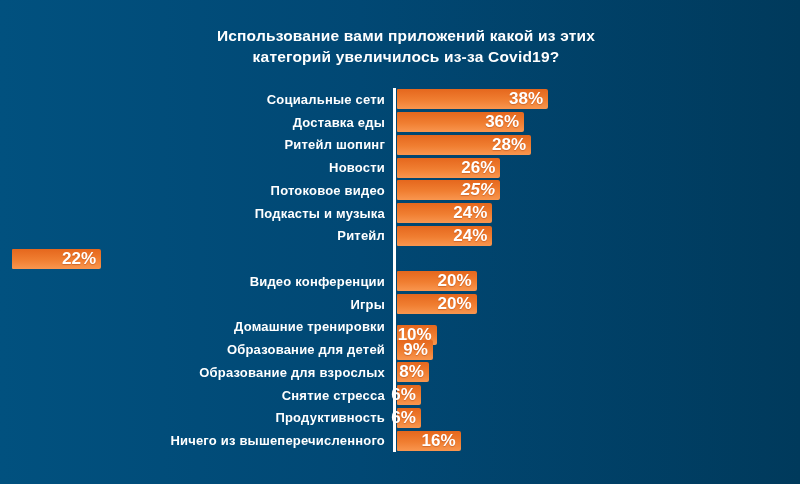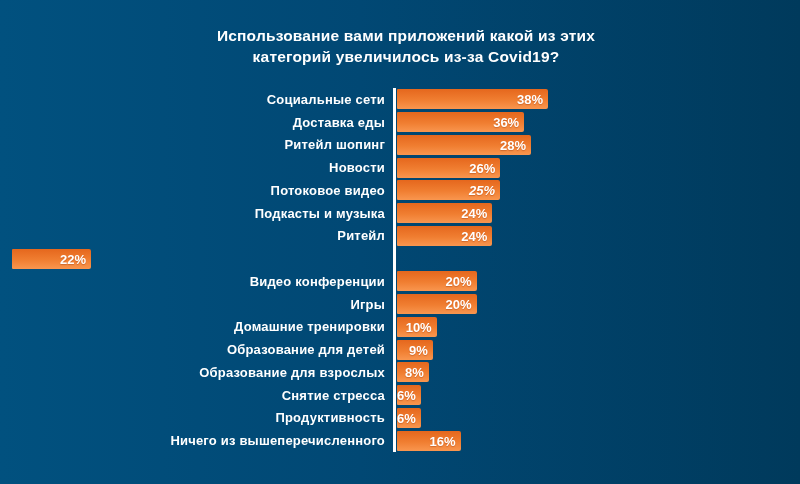--- a/index.html
+++ b/index.html
@@ -64,21 +64,21 @@
     position: relative;
     height: 20px;
     background: linear-gradient(180deg, var(--bar-top, #E5671D) 0%, #F07E31 55%, var(--bar-bottom, #F9964F) 100%);
     border-radius: 1px 2px 2px 1px;
   }
   .pct {
     position: absolute;
     right: 5px;
     top: 50%;
     transform: translateY(-50%);
-    font-size: 13px;
+    font-size: 17px;
     font-weight: bold;
     white-space: nowrap;
     color: var(--text, #FFFFFF);
     text-shadow: 0 1px 1px rgba(140, 45, 10, 0.35);
   }
 </style>
 </head>
 <body>
 
 <div class="stage" style="--bg-left: #01517F; --bg-right: #003A5C; --bar-top: #E5671D; --bar-bottom: #F9964F; --axis: #FFFFFF; --text: #FFFFFF;">
@@ -148,21 +148,21 @@
     <div class="row-label">Ритейл</div>
     <div class="bar-area">
       <div class="bar" style="width: 95.4px;">
         <span class="pct">24%</span>
       </div>
     </div>
   </div>
 
   <div class="row">
     <div class="bar-area">
-      <div class="bar" style="width: 79px;">
+      <div class="bar" style="width: 89px;">
         <span class="pct">22%</span>
       </div>
     </div>
   </div>
 
   <div class="row">
     <div class="row-label">Видео конференции</div>
     <div class="bar-area">
       <div class="bar" style="width: 79.5px;">
         <span class="pct">20%</span>
@@ -175,21 +175,21 @@
     <div class="bar-area">
       <div class="bar" style="width: 79.5px;">
         <span class="pct">20%</span>
       </div>
     </div>
   </div>
 
   <div class="row">
     <div class="row-label">Домашние тренировки</div>
     <div class="bar-area">
-      <div class="bar" style="width: 39.7px;">
+      <div class="bar" style="width: 39.7px; margin-top: 8px;">
         <span class="pct">10%</span>
       </div>
     </div>
   </div>
 
   <div class="row">
     <div class="row-label">Образование для детей</div>
     <div class="bar-area">
       <div class="bar" style="width: 35.8px;">
         <span class="pct">9%</span>

